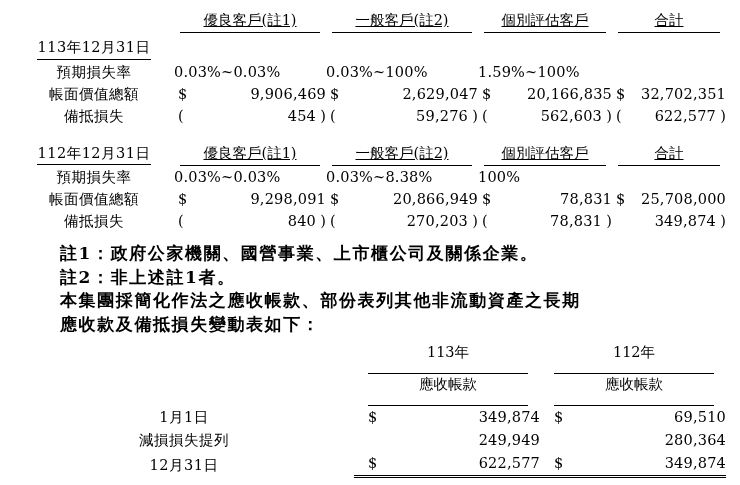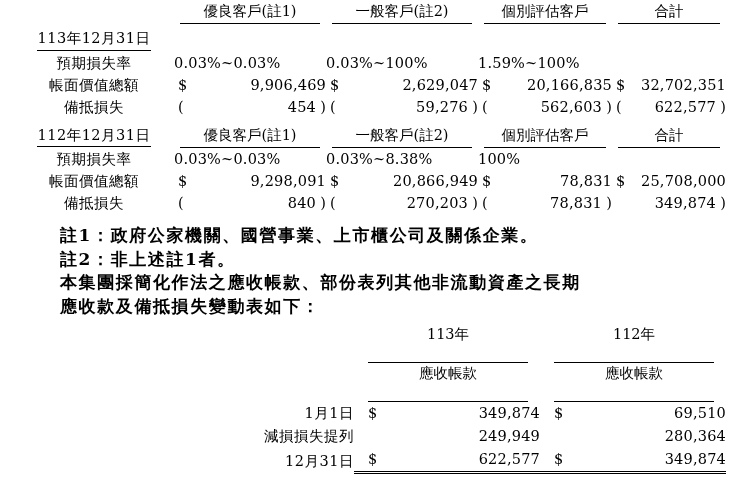--- a/index.html
+++ b/index.html
@@ -89,21 +89,21 @@
     position: absolute;
     right: 0;
     top: 0;
   }
   .money.paren { padding-right: 10px; }
 
   .rowgap td { height: 5px; font-size: 0; line-height: 0; }
   .rowspacer td { height: 3px; font-size: 0; line-height: 0; }
 
   tr.dataline td { height: 22px; line-height: 22px; }
-  tr.hdrline td  { height: 24px; line-height: 20px; }
+  tr.hdrline td  { height: 33px; line-height: 20px; text-decoration: underline; }
 
   
   .notes {
     margin-top: 10px;
     margin-left: 60px;
     font-size: 17px;
     line-height: 23.5px;
     letter-spacing: 1.6px;
     font-weight: bold;
   }
@@ -124,32 +124,32 @@
 
   table.move td {
     padding: 0;
     vertical-align: bottom;
     font-weight: normal;
   }
   table.move tr.mline td { height: 23px; line-height: 23px; }
   table.move tr.mhdr td  { height: 24px; line-height: 20px; }
 
   .m-label {
-    text-align: right;
+    text-align: center;
     padding-left: 14px;
     white-space: nowrap;
     letter-spacing: 0.5px;
   }
   .m-hdr {
     text-align: center;
   }
   .m-hdr span {
     display: block;
     border-bottom: 1.3px solid #000;
-    padding-bottom: 18px;
+    padding-bottom: 11px;
     margin: 0 12px 0 14px;
   }
   .m-money {
     position: relative;
     text-align: right;
     padding-right: 12px;
     white-space: nowrap;
     letter-spacing: 0.2px;
   }
   .m-money .sym {

